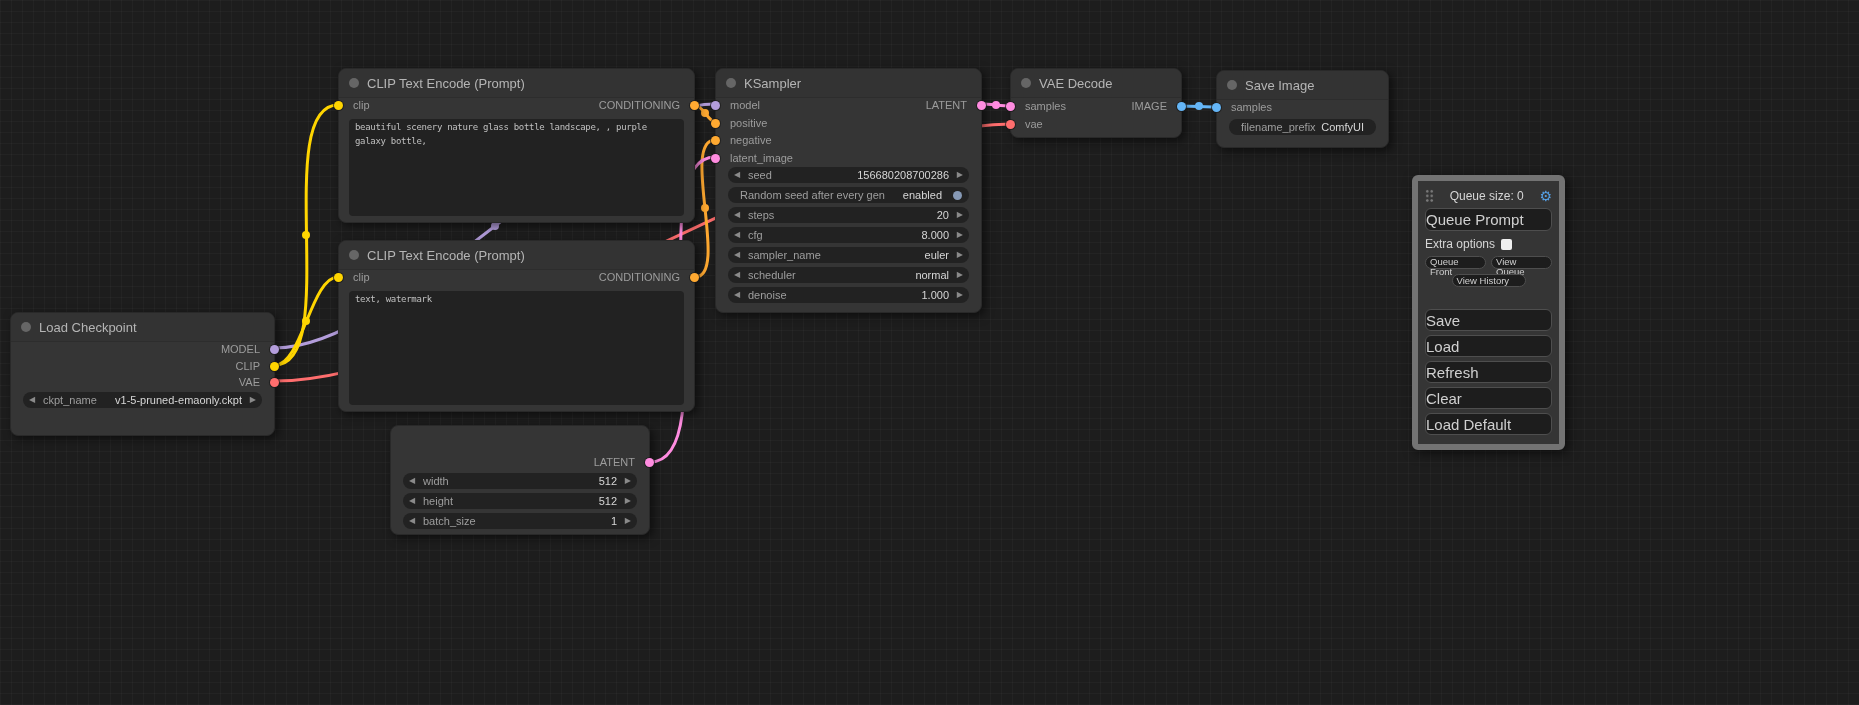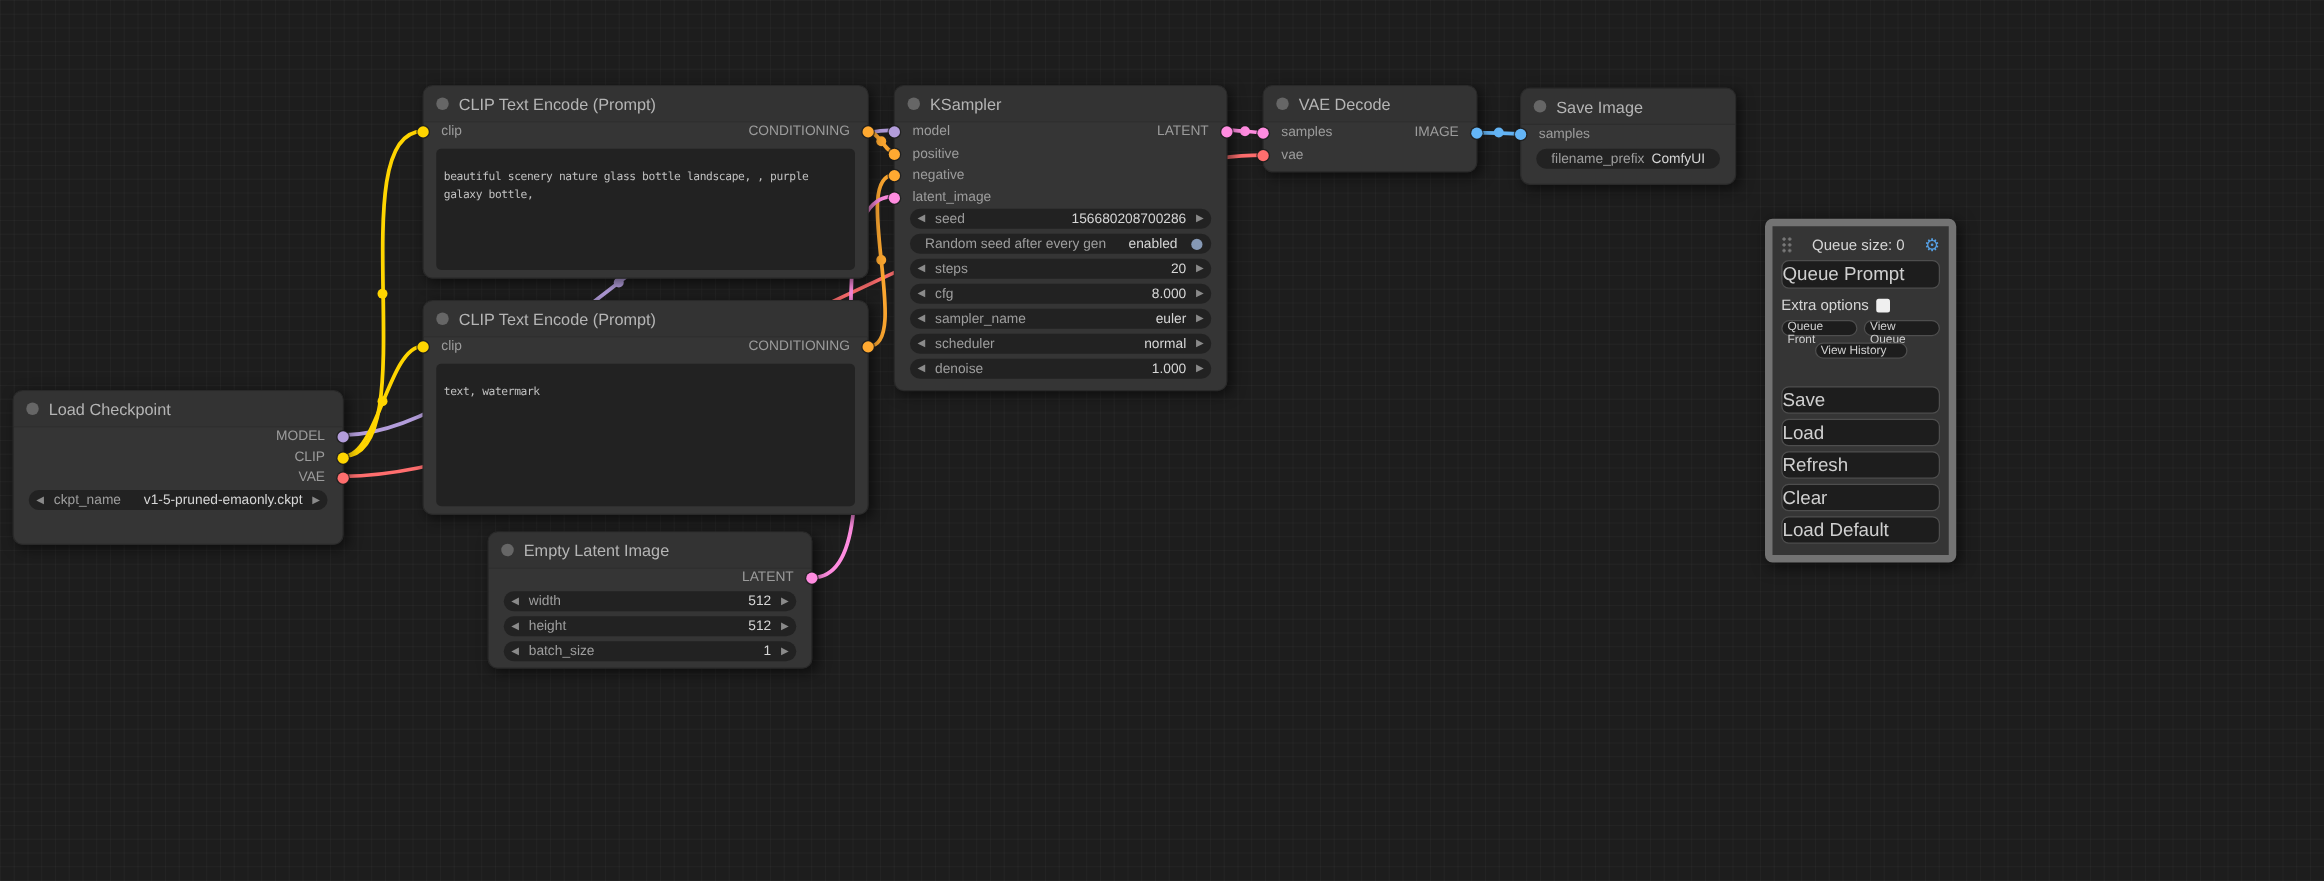--- a/index.html
+++ b/index.html
@@ -39,21 +39,21 @@
   .widget .arrow{color:#8a8a8a;font-size:8px;width:10px;flex:0 0 auto;line-height:16px}
   .widget .arrow.right{text-align:right}
   .widget .w-label{margin-left:4px}
   .widget .w-value{flex:1;text-align:right;margin-right:4px;color:#d6d6d6}
   .widget.noarrow .w-label{margin-left:6px}
   .widget.noarrow .w-value{margin-right:6px}
   .toggle-knob{width:9px;height:9px;border-radius:50%;flex:0 0 auto;margin-left:5px;margin-right:1px}
   .textarea{
     position:absolute;left:10px;right:10px;background:#222222;border-radius:4px;
     color:#c0c0c0;font-family:"DejaVu Sans Mono",monospace;font-size:9px;letter-spacing:-0.3px;
-    line-height:1.55;padding:17px 6px;white-space:pre-wrap;overflow:hidden;
+    line-height:1.55;padding:2px 6px;white-space:pre-wrap;overflow:hidden;
   }
   
   .menu{
     position:absolute;left:1412px;top:175px;width:153px;z-index:3;
     background:#353535;border:6px solid #737373;border-radius:6px;
     box-shadow:3px 3px 12px rgba(0,0,0,.6);padding:6px 7px 9px;
   }
   .menu-header{display:flex;align-items:center;justify-content:space-between;height:18px;margin-bottom:3px}
   .queue-size{color:#d6d6d6;font-size:12px}
   .gear{font-size:14px;line-height:1;cursor:pointer}
@@ -159,24 +159,20 @@
     <span>clip</span>
   </div>
   <div class="port out" style="top:28px">
     <span>CONDITIONING</span>
     <span class="port-dot" style="background: rgb(255, 169, 49);"></span>
   </div>
   <div class="textarea" style="top:50px;height:114px">text, watermark</div>
 </div>
 
 <div class="node" style="left:390px;top:425px;width:260px;height:110px">
-  <div class="node-title">
-    <span class="node-dot" style="background: rgb(102, 102, 102);"></span>
-    <span class="node-title-text">Empty Latent Image</span>
-  </div>
   <div class="port out" style="top:28px">
     <span>LATENT</span>
     <span class="port-dot" style="background: rgb(255, 140, 224);"></span>
   </div>
   <div class="widget" style="top:47px">
     <span class="arrow">◀</span>
     <span class="w-label">width</span>
     <span class="w-value">512</span>
     <span class="arrow right">▶</span>
   </div>

